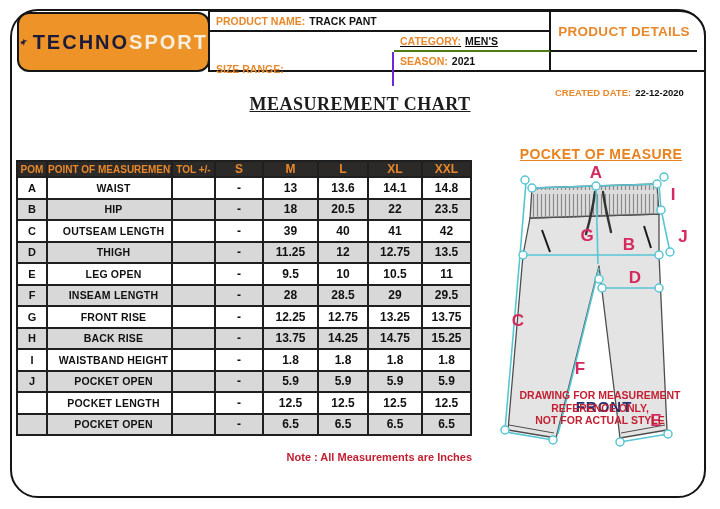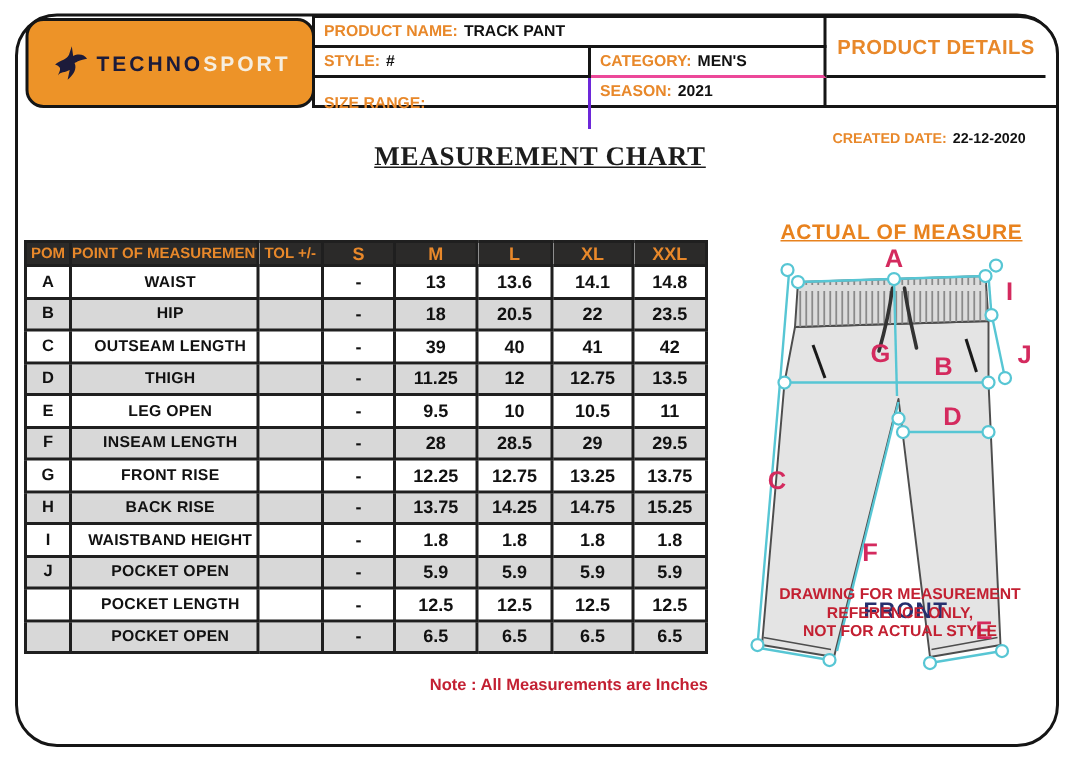--- a/index.html
+++ b/index.html
@@ -8,32 +8,32 @@
   .page { position:relative; width:720px; height:509px; background:#fff; overflow:hidden; }
 
   
   .page-frame { position:absolute; left:10px; top:9px; width:696px; height:489px;
     border:2px solid #151515; border-radius:28px; }
 
   
   .logo-box { position:absolute; left:17px; top:12px; width:193px; height:60px;
     background:#ED9328; border:2px solid #151515; border-radius:12px;
     display:flex; align-items:center; justify-content:center; gap:5px; z-index:3; }
-  .brand { font-size:14px; font-weight:bold; letter-spacing:2px; color:#1C1B3A; white-space:nowrap; }
+  .brand { font-size:20px; font-weight:bold; letter-spacing:2px; color:#1C1B3A; white-space:nowrap; }
   .brand .sport { color:#F6EEDF; }
 
   .hdr { position:absolute; left:208px; top:10px; width:498px; height:62px;
     border:2px solid #151515; border-top-right-radius:26px; background:#fff; z-index:2; }
   .hcell { position:absolute; display:flex; align-items:center; padding-left:6px;
     font-size:10.5px; font-weight:bold; white-space:nowrap; overflow:hidden; }
   .hlabel { color:#E8882A; margin-right:4px; }
   .hvalue { color:#111; }
   .c-prodname { left:0; top:0;  width:341px; height:20px; border-bottom:2px solid #151515; border-right:2px solid #151515; }
   .c-style    { left:0; top:20px; width:184px; height:20px; border-bottom:2px solid #151515; border-right:2px solid #151515; }
-  .c-category { left:184px; top:20px; width:157px; height:20px; border-bottom:2px solid #ec4899; border-right:2px solid #151515; }
+  .c-category { left:184px; top:20px; width:157px; height:20px; border-bottom:2px solid #4d7c0f; border-right:2px solid #151515;text-decoration:underline; }
   .c-sizerange{ left:0; top:40px; width:184px; height:34px; border-right:2px solid #6d28d9; }
   .c-season   { left:184px; top:40px; width:157px; height:18px; border-right:2px solid #151515; }
   .c-details  { left:341px; top:0; width:146px; height:40px; border-bottom:2px solid #151515;
                 justify-content:center; padding-left:0; }
   .c-details .hlabel { font-size:13.5px; margin:0; letter-spacing:.3px; }
   .c-created  { left:341px; top:40px; width:153px; height:18px; font-size:9.5px; padding-left:4px;margin-top:31px; }
 
   
   .doc-title { position:absolute; left:0; right:0; top:94px; text-align:center;
     font-family:"Liberation Serif", serif; font-size:18px; font-weight:bold; color:#1c1c1c;
@@ -72,24 +72,20 @@
     <svg width="26" height="26" viewBox="0 0 28 28">
       <path fill="#1C1B3A" d="M4,15 C9,11 12,12 14,8 L16,2 L17,9 C21,7 25,8 27,11 C22,12 20,13 18,14 C20,18 17,23 13,26 L14.5,19 C11,21 8,20 6,23 C7.5,19 9.5,17 4,15 Z"></path>
     </svg>
     <span class="brand"><span>TECHNO</span><span class="sport">SPORT</span></span>
   </div>
 
   <div class="hdr">
     <div class="hcell c-prodname">
       <span class="hlabel">PRODUCT NAME:</span>
       <span class="hvalue">TRACK PANT</span>
-    </div>
-    <div class="hcell c-style">
-      <span class="hlabel">STYLE:</span>
-      <span class="hvalue">#</span>
     </div>
     <div class="hcell c-category">
       <span class="hlabel">CATEGORY:</span>
       <span class="hvalue">MEN'S</span>
     </div>
     <div class="hcell c-sizerange">
       <span class="hlabel">SIZE RANGE:</span>
       <span class="hvalue"></span>
     </div>
     <div class="hcell c-season">
@@ -249,21 +245,21 @@
           <td>6.5</td>
           <td>6.5</td>
           <td>6.5</td>
           <td>6.5</td>
         </tr>
       </tbody>
   </table>
 
   <div class="note">Note : All Measurements are Inches</div>
 
-  <div class="fig-title">ACTUAL OF MEASURE</div>
+  <div class="fig-title">POCKET OF MEASURE</div>
 
   <svg class="fig-svg" width="215" height="310" viewBox="0 0 215 310">
     <defs>
       <pattern id="hatch" width="4" height="30" patternUnits="userSpaceOnUse">
         <line x1="1.5" y1="2" x2="1.5" y2="28" stroke="#8a8a8a" stroke-width="1.2"></line>
       </pattern>
     </defs>
 
     <path d="M38,56 L31,93 L16,268 L64,276 L107,104 L128,276 L175,268 L167,93 L167,52 Z" fill="#E4E4E4" stroke="#4d4d4d" stroke-width="1.3" stroke-linejoin="round"></path>
 

